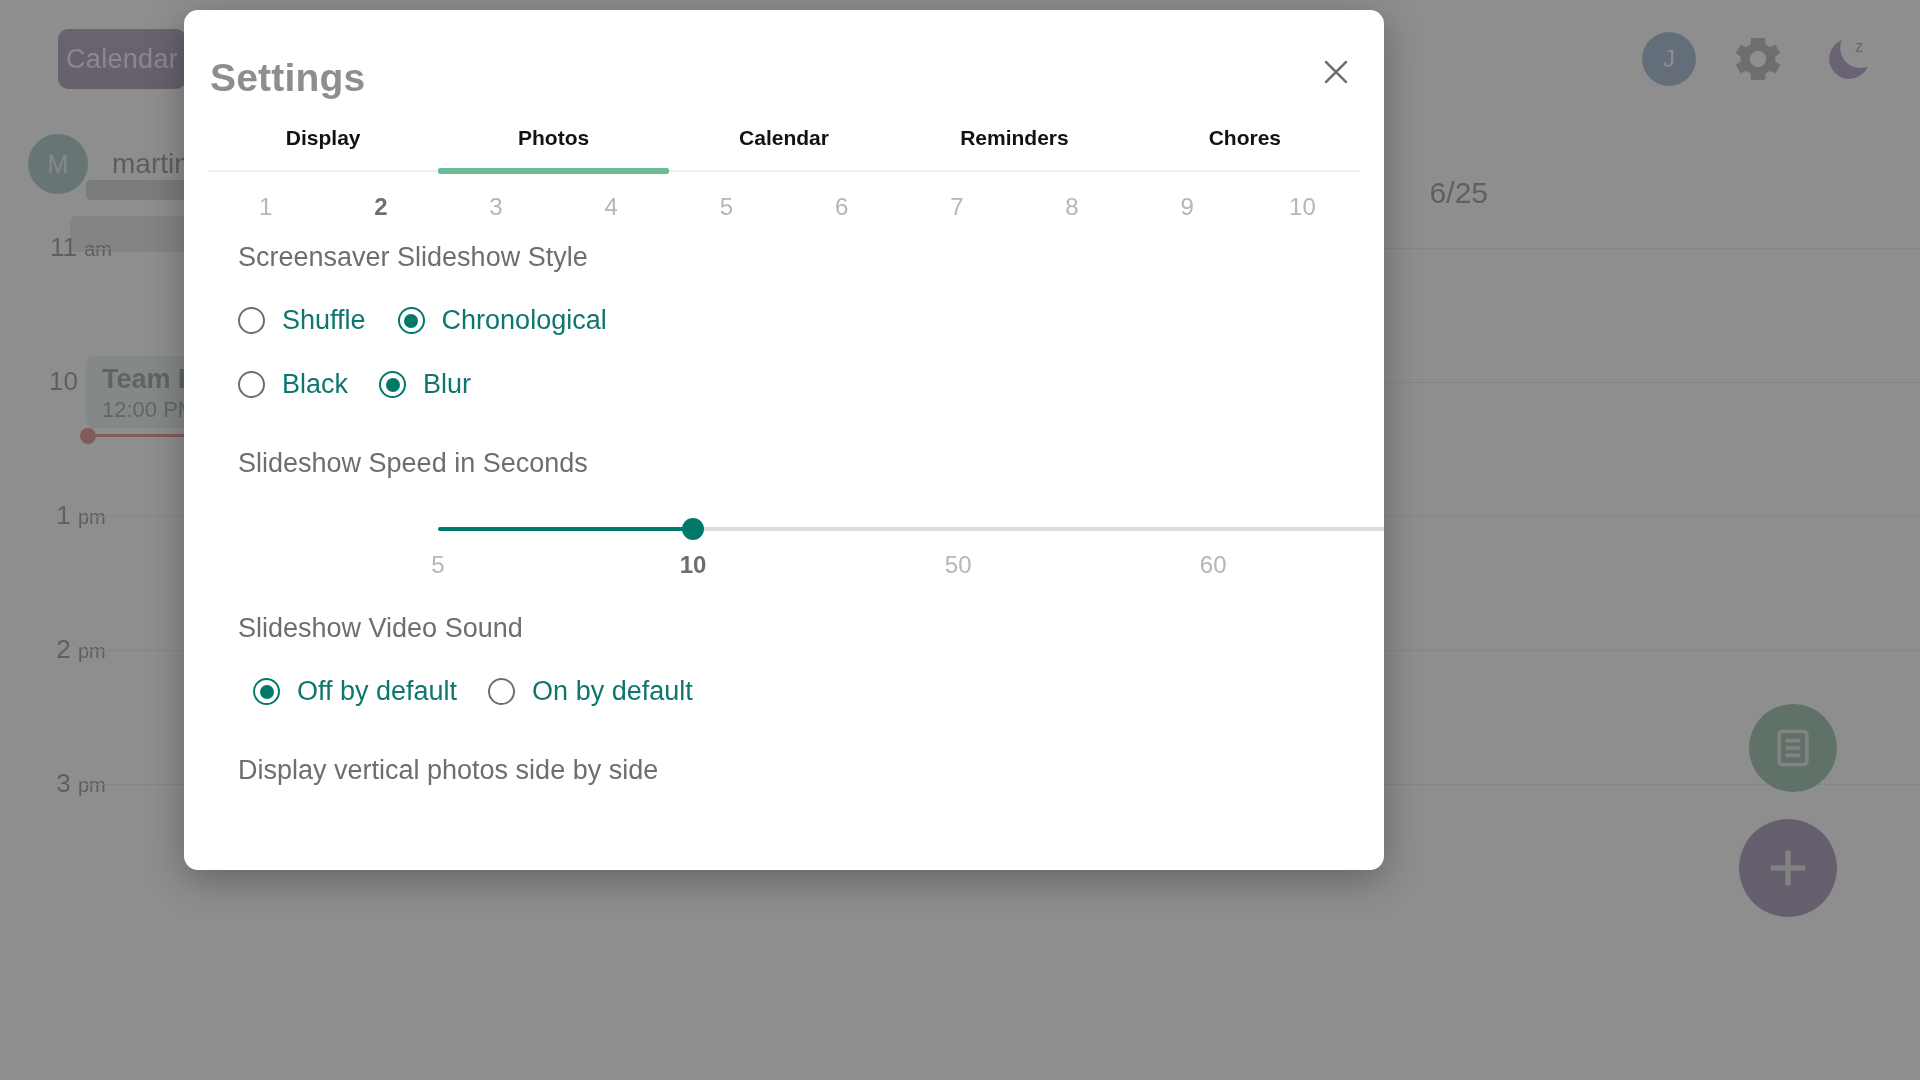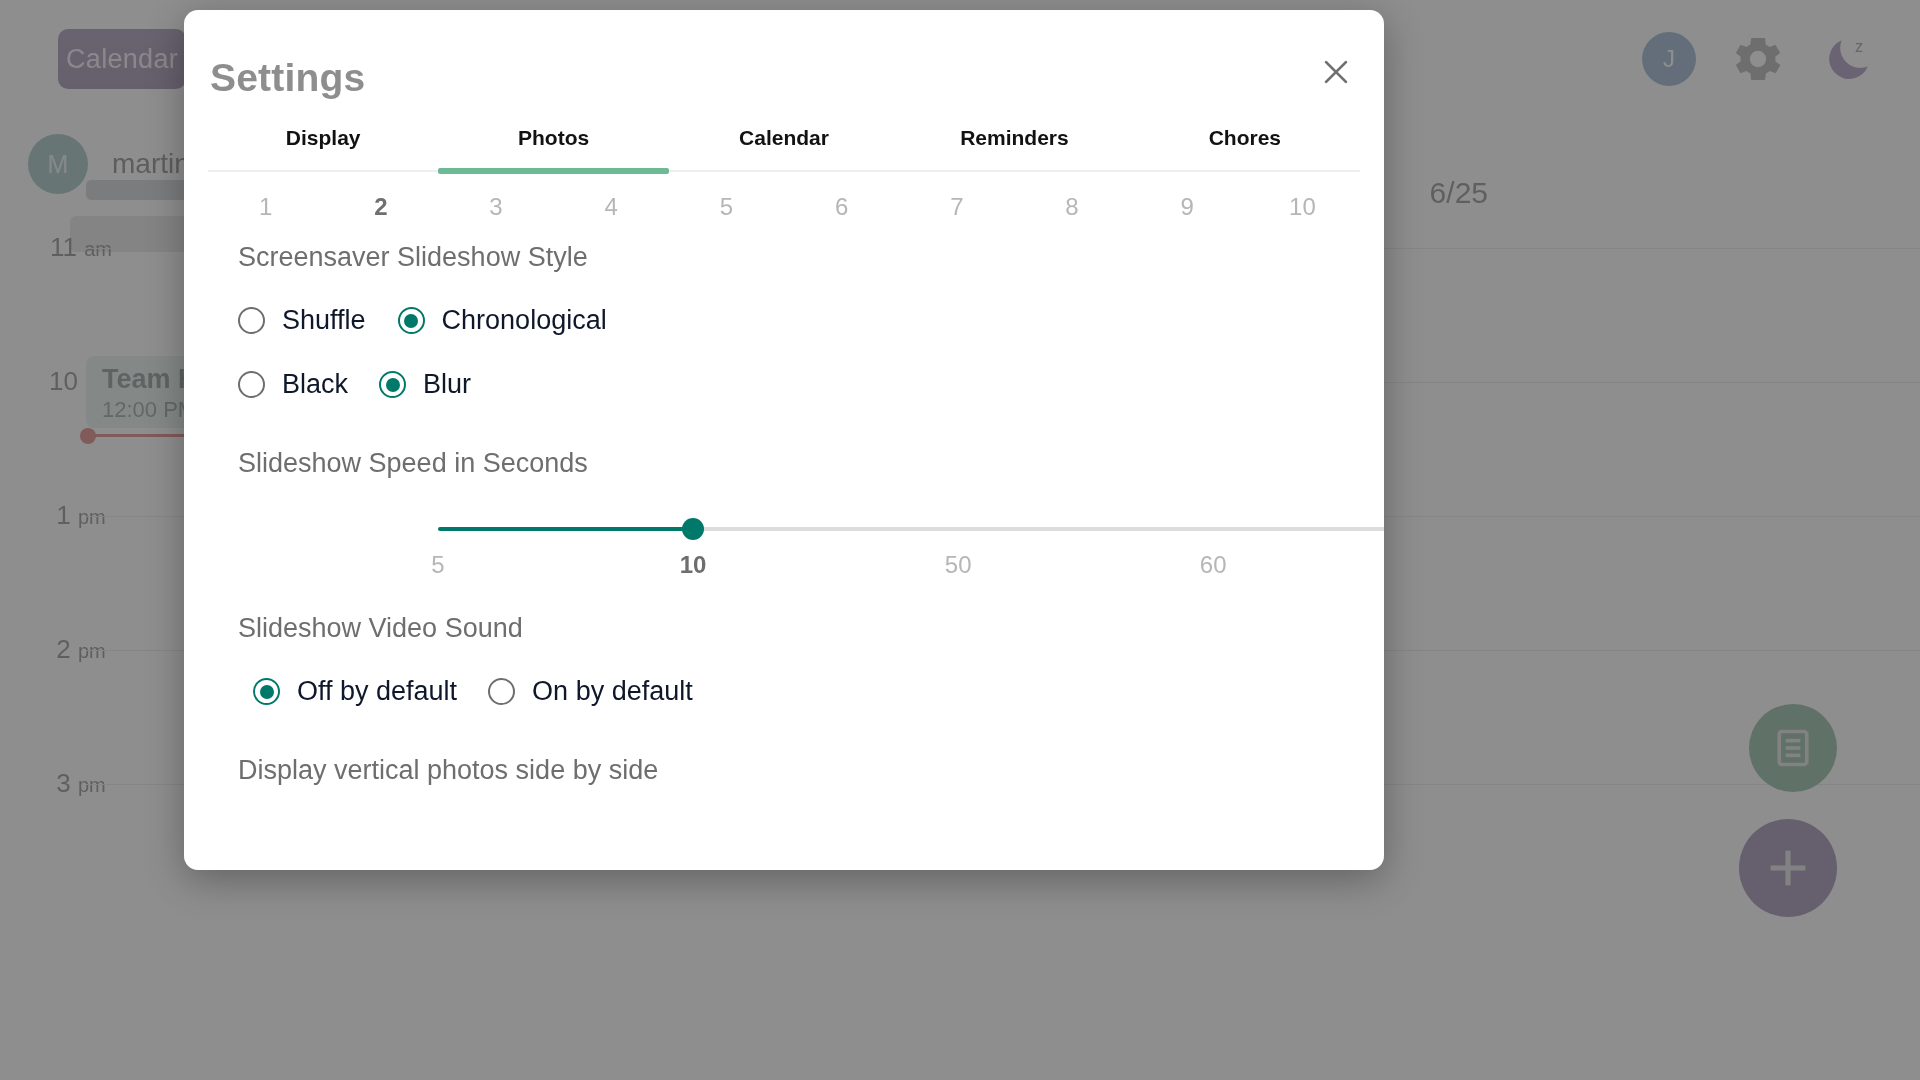--- a/index.html
+++ b/index.html
@@ -174,21 +174,21 @@
   .radio {
     width: 27px; height: 27px; border-radius: 50%;
     border: 2.5px solid #6e6e6e; position: relative; flex: none;
   }
   .radio.on { border-color: #00796b; }
   .radio.on::after {
     content: ""; position: absolute; left: 50%; top: 50%;
     width: 14px; height: 14px; border-radius: 50%;
     background: #00796b; transform: translate(-50%,-50%);
   }
-  .radio-label { font-size: 27px; color: #0f172a; margin-left: 17px; }
+  .radio-label { font-size: 27px; color: #0f766e; margin-left: 17px; }
 
   
   .slider-wrap { position: relative; margin-left: 254px; width: 1020px; height: 30px; }
   .slider-track {
     position: absolute; left: 0; top: 12px; width: 1020px; height: 4px;
     background: #dcdcdc; border-radius: 2px;
   }
   .slider-fill {
     position: absolute; left: 0; top: 12px; height: 4px;
     background: #00796b; border-radius: 2px;

